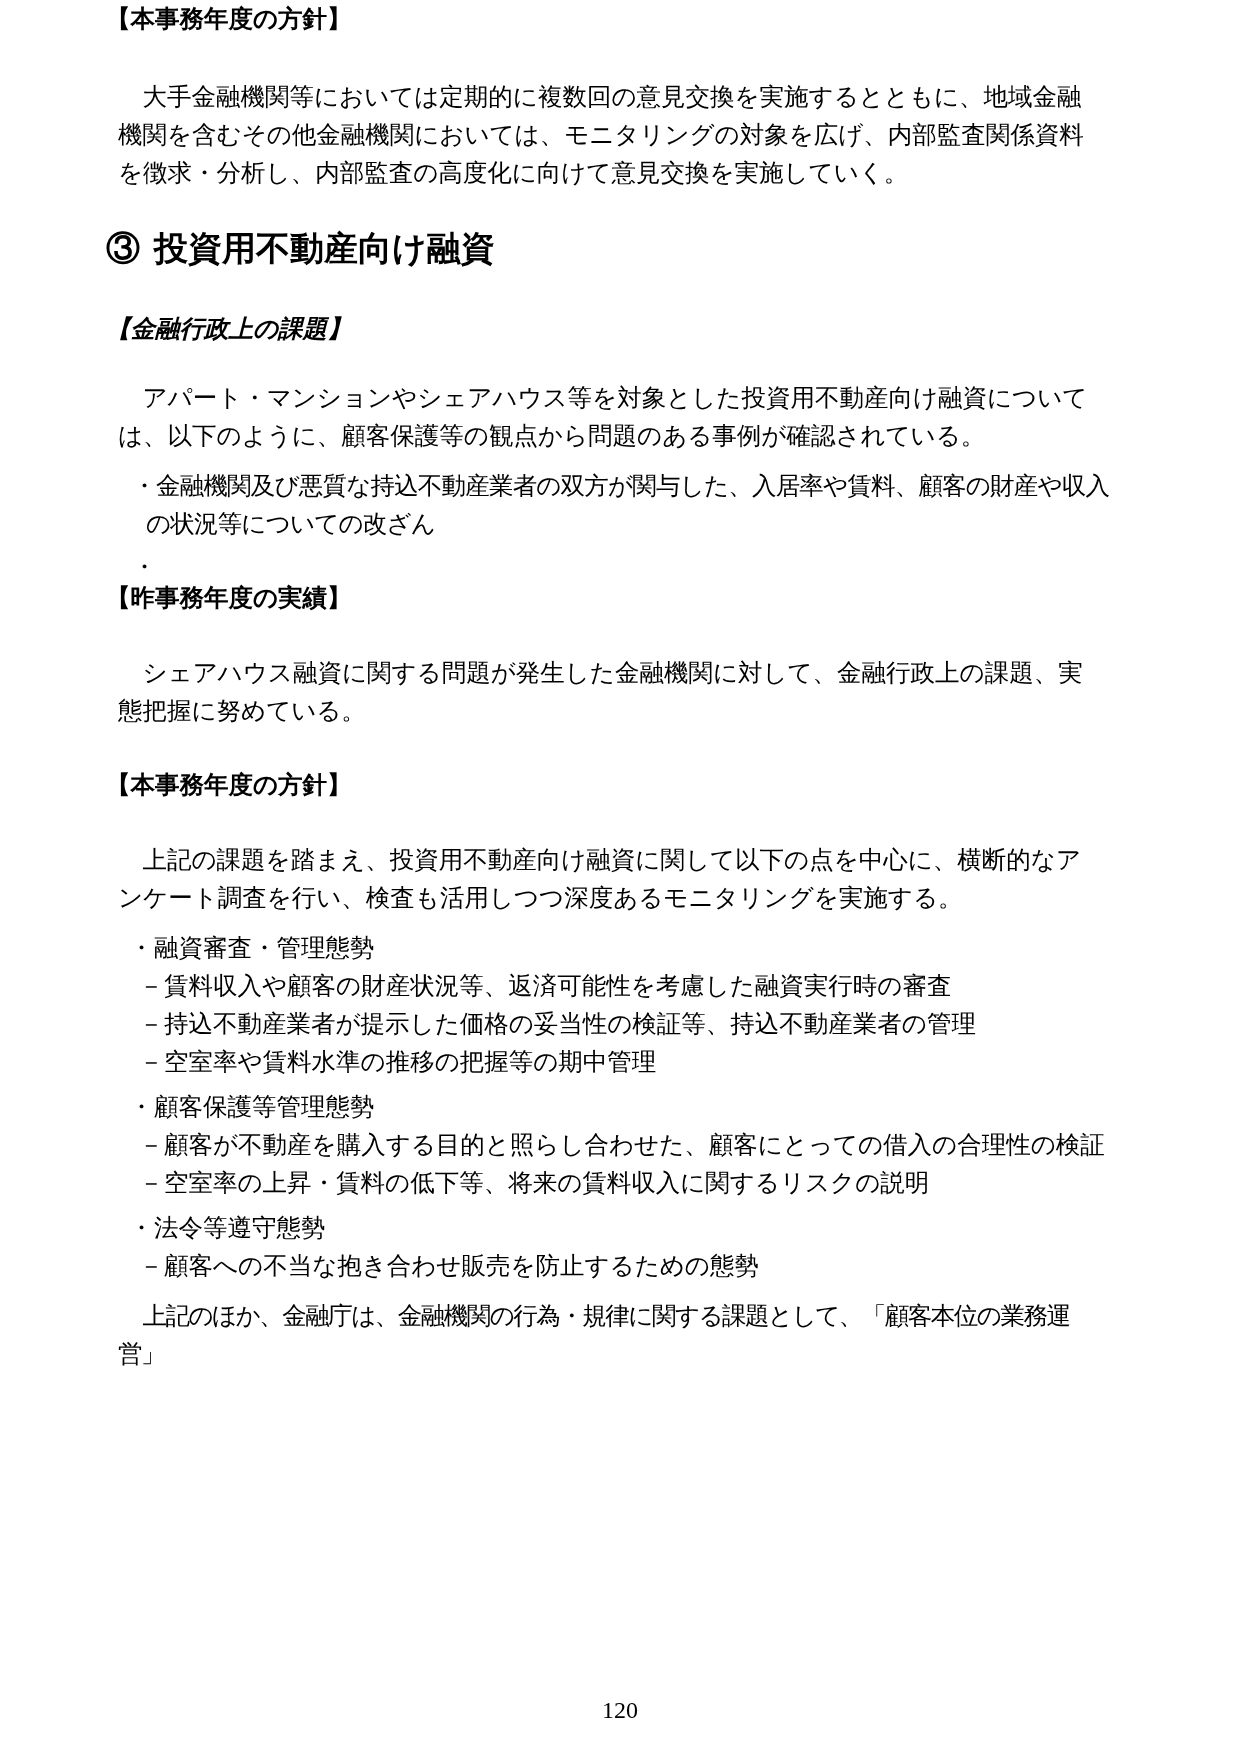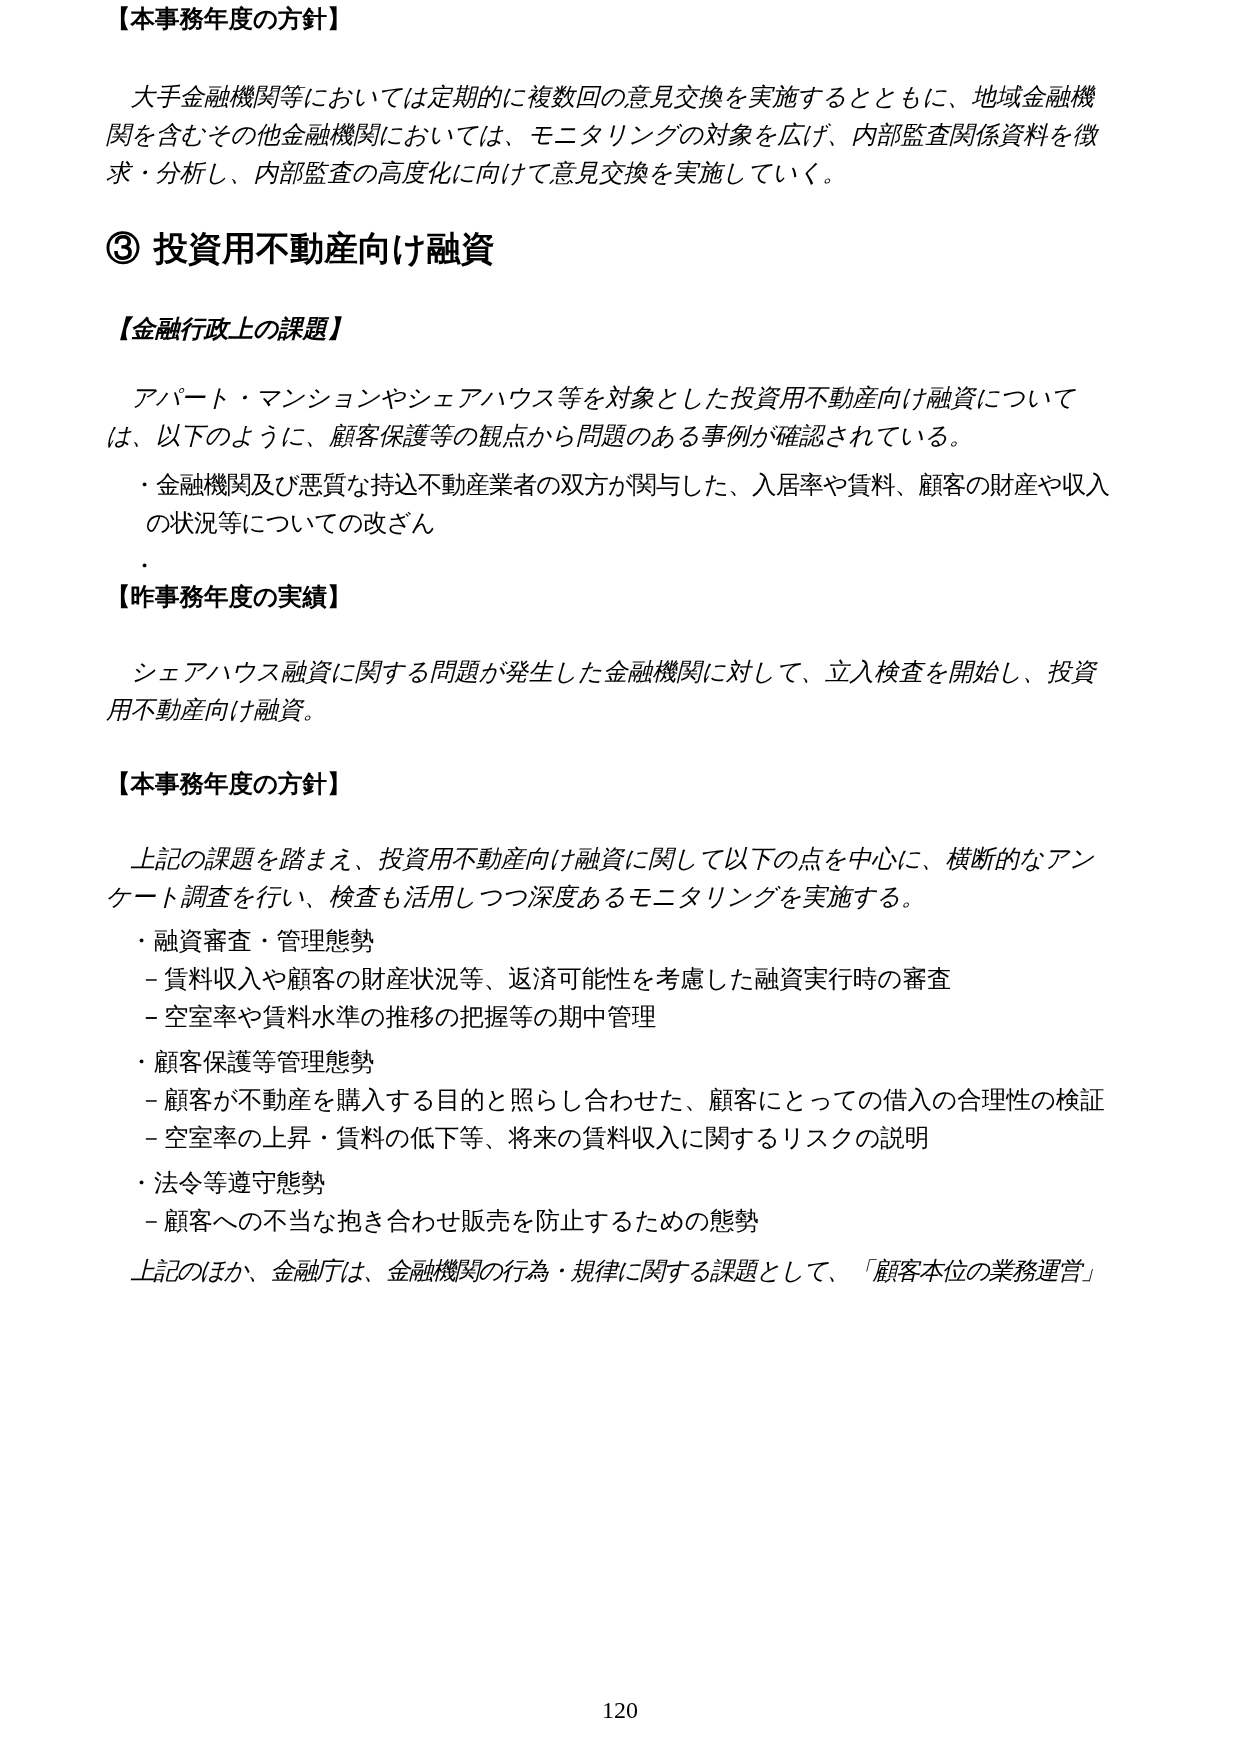--- a/index.html
+++ b/index.html
@@ -35,23 +35,22 @@
   
   .sec-title {
     font-weight: bold;
     font-size: 34px;
     line-height: 44px;
     margin: 34px 0 0;
   }
   .sec-title .sec-num { margin-right: 14px; }
 
   p.para {
-    margin: 0;
+    margin: 12px;
     text-indent: 1em;
-    font-style: italic;
   }
   p.para.closing { margin-top: 9px; }
   p.para.final {
     margin-top: 12px;
     letter-spacing: -1.5px;
   }
 
   
   .issue-list { margin-top: 11px; }
   .issue-item {
@@ -122,38 +121,39 @@
       <span class="mk">・</span>
       <span>金融機関及び悪質な持込不動産業者の双方が関与した、入居率や賃料、顧客の財産や収入の状況等についての改ざん</span>
     </div>
     <div class="issue-item">
       <span class="mk">・</span>
     </div>
   </div>
 
 
   <div class="hb results">【昨事務年度の実績】</div>
-  <p class="para">シェアハウス融資に関する問題が発生した金融機関に対して、立入検査を開始し、投資用不動産向け融資。</p>
+  <p class="para">シェアハウス融資に関する問題が発生した金融機関に対して、金融行政上の課題、実態把握に努めている。</p>
 
   <div class="hb policy2">【本事務年度の方針】</div>
   <p class="para">上記の課題を踏まえ、投資用不動産向け融資に関して以下の点を中心に、横断的なアンケート調査を行い、検査も活用しつつ深度あるモニタリングを実施する。</p>
 
   <div class="topics">
 
     <div class="topic">
       <div class="topic-label">
         <span class="mk">・</span>
         <span>融資審査・管理態勢</span>
       </div>
       <div class="topic-item">
         <span class="mk">－</span>
         <span>賃料収入や顧客の財産状況等、返済可能性を考慮した融資実行時の審査</span>
       </div>
       <div class="topic-item">
         <span class="mk">－</span>
+        <span>持込不動産業者が提示した価格の妥当性の検証等、持込不動産業者の管理</span>
       </div>
       <div class="topic-item">
         <span class="mk">－</span>
         <span>空室率や賃料水準の推移の把握等の期中管理</span>
       </div>
     </div>
 
     <div class="topic">
       <div class="topic-label">
         <span class="mk">・</span>

